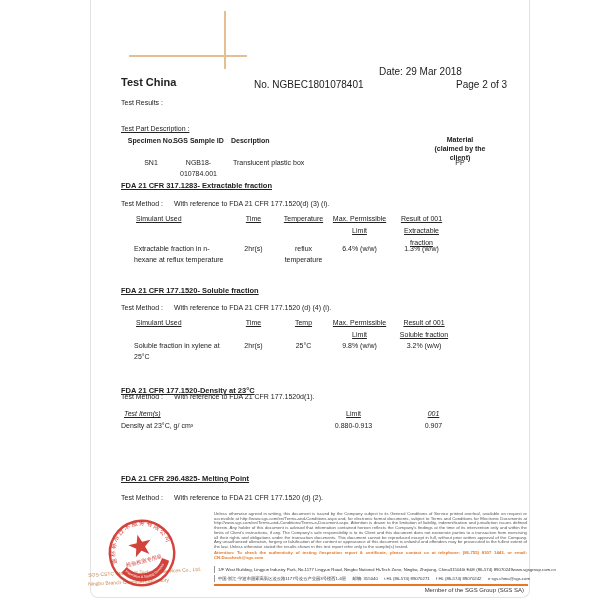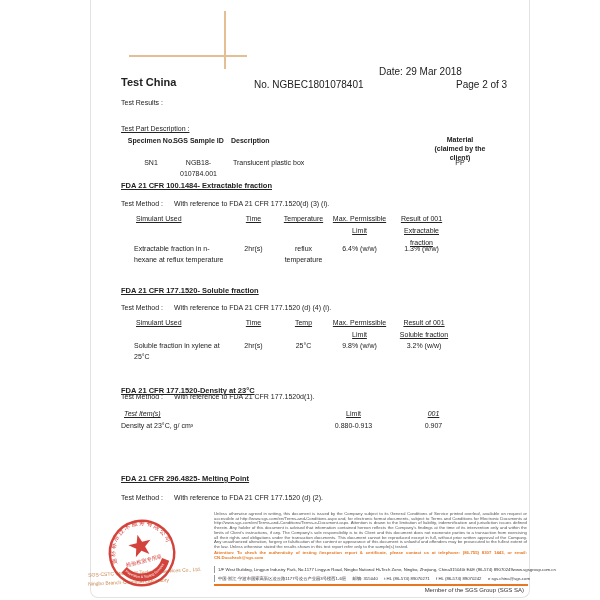--- a/index.html
+++ b/index.html
@@ -47,21 +47,21 @@
   <div class="abs t7 b" style="left:140px;top:137px;">Description</div>
   <div class="abs t7 b c" style="left:335px;top:137px;width:68px;line-height:9px;">
     <span>Material</span><br>
     <span>(claimed by the client)</span>
   </div>
   <div class="abs t7 c" style="left:35px;top:159px;width:50px;">SN1</div>
   <div class="abs t7 c" style="left:80px;top:159px;width:55px;">NGB18-010784.001</div>
   <div class="abs t7" style="left:142px;top:159px;">Translucent plastic box</div>
   <div class="abs t7 c" style="left:335px;top:159px;width:68px;">PP</div>
 
-  <div class="abs sec-title" style="left:30px;top:183px;">FDA 21 CFR 100.1484- Extractable fraction</div>
+  <div class="abs sec-title" style="left:30px;top:183px;">FDA 21 CFR 317.1283- Extractable fraction</div>
   <div class="abs t7" style="left:30px;top:200px;">Test Method :</div>
   <div class="abs t7" style="left:83px;top:200px;">With reference to FDA 21 CFR 177.1520(d) (3) (i).</div>
 
   <div class="abs hcell" style="left:45px;top:215px;width:95px;">Simulant Used</div>
   <div class="abs hcell c" style="left:140px;top:215px;width:45px;">Time</div>
   <div class="abs hcell c" style="left:185px;top:215px;width:55px;">Temperature</div>
   <div class="abs hcell c" style="left:237px;top:215px;width:63px;">Max. Permissible Limit</div>
   <div class="abs hcell c" style="left:303px;top:215px;width:55px;">Result of 001 Extractable fraction</div>
 
   <div class="abs t7" style="left:43px;top:245px;width:95px;">Extractable fraction in n-hexane at reflux temperature</div>

